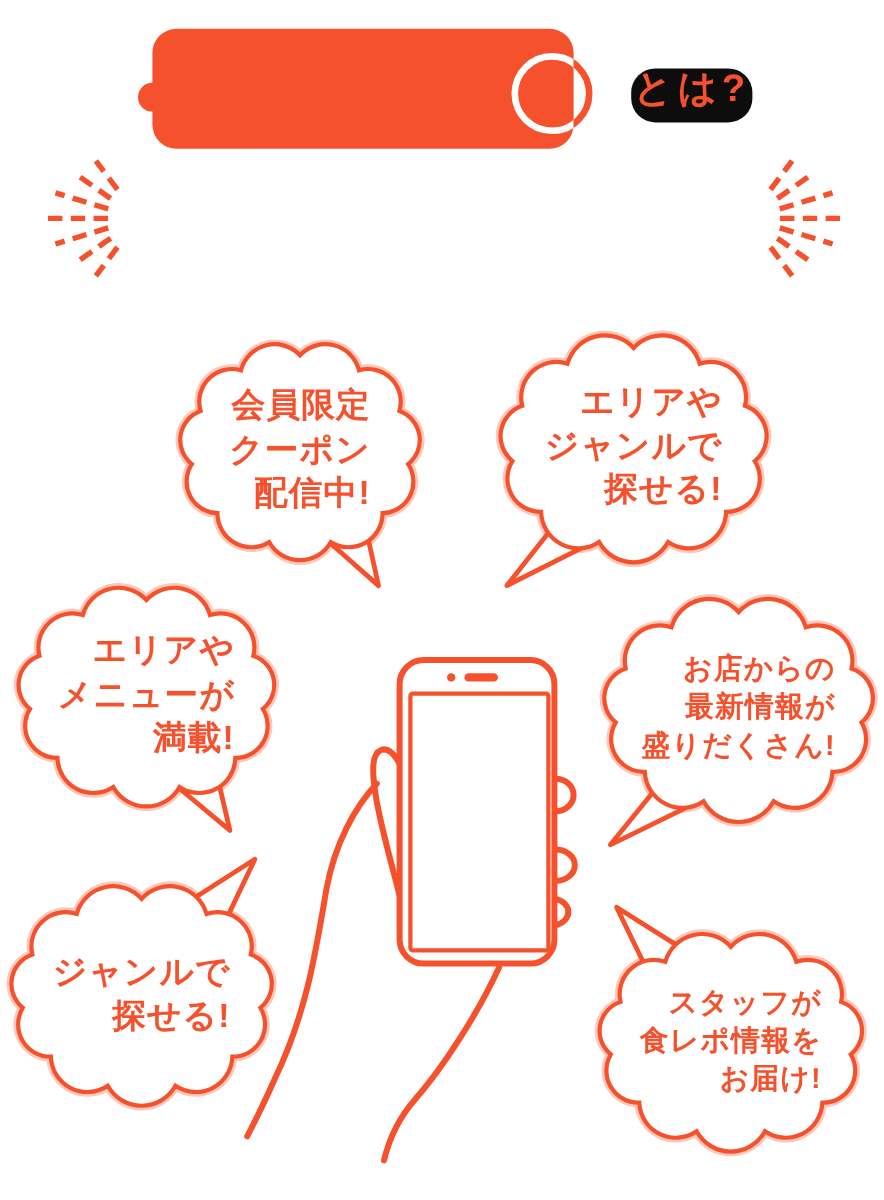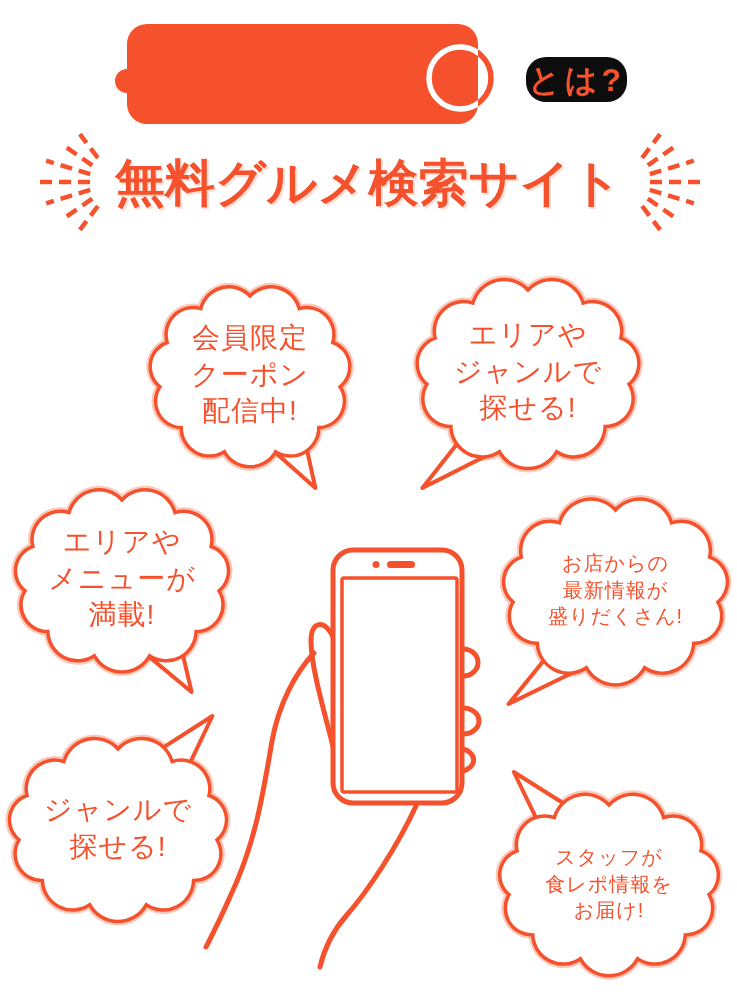--- a/index.html
+++ b/index.html
@@ -5,42 +5,42 @@
   html,body{margin:0;padding:0;background:#fff;}
   .page{
     position:relative;width:737px;height:1000px;background:#fff;overflow:hidden;
     font-family:"Liberation Sans","DejaVu Sans",sans-serif;
     --accent:#F5512C;
   }
   
   .logo-svg{position:absolute;left:110px;top:16px;width:395px;height:115px;overflow:visible;}
   .towa{
     position:absolute;left:526px;top:57px;width:101px;height:45px;background:#0d0d0d;
-    display:flex;align-items:center;justify-content:center;border-radius:20px;
+    display:flex;justify-content:center;border-radius:20px;
   }
   .towa span{color:var(--accent);font-size:32px;font-weight:bold;letter-spacing:4px;line-height:1;}
   
   .main-title{
     position:absolute;top:156px;left:0;width:737px;text-align:center;margin:0;
     font-size:50px;font-weight:bold;color:var(--accent);letter-spacing:0;
     line-height:1.1;text-shadow:2px 2px 0 rgba(245,110,70,.22);
   }
   .burst{position:absolute;top:132px;width:72px;height:100px;overflow:visible;}
   .burst-left{left:28px;}
   .burst-right{left:640px;}
   
   .bubble{position:absolute;z-index:2;}
   .bubble svg{position:absolute;left:0;top:0;width:100%;height:100%;overflow:visible;}
   .bubble-text{
     position:absolute;left:0;top:0;right:0;bottom:0;z-index:3;
-    display:flex;align-items:center;justify-content:center;text-align:center;
-    white-space:pre-line;font-weight:normal;color:var(--accent);
+    display:flex;align-items:center;justify-content:center;text-align:right;
+    white-space:pre-line;font-weight:bold;color:var(--accent);
     font-size:28px;line-height:1.32;letter-spacing:1px;
   }
-  .bubble.small .bubble-text{font-size:20px;}
+  .bubble.small .bubble-text{font-size:24px;}
   
   .bubble[data-tail="tr"] .bubble-text,.bubble[data-tail="tl"] .bubble-text{padding-top:14px;}
   .bubble[data-tail="br"] .bubble-text,.bubble[data-tail="bl"] .bubble-text{padding-bottom:14px;}
   
   .hand{position:absolute;left:175px;top:525px;width:340px;height:475px;z-index:1;overflow:visible;}
   .hand path,.hand rect.lineonly{fill:none;stroke:var(--accent);stroke-width:5;stroke-linecap:round;stroke-linejoin:round;}
   .hand .phone-body{fill:#fff;stroke:var(--accent);stroke-width:5;}
   .hand .phone-screen{fill:#fff;stroke:var(--accent);stroke-width:3.5;}
   .hand .speaker{fill:var(--accent);stroke:none;}
 </style>
@@ -70,21 +70,20 @@
 
   <svg class="burst burst-left" aria-hidden="true" viewBox="0 0 72 100">
       <line x1="69.9" y1="74.0" x2="51.9" y2="97.9" stroke="#F5512C" stroke-width="4.5" stroke-dasharray="12 7"></line>
       <line x1="64.2" y1="66.6" x2="33.1" y2="88.4" stroke="#F5512C" stroke-width="4.5" stroke-dasharray="12 7"></line>
       <line x1="62.2" y1="57.9" x2="18.2" y2="71.3" stroke="#F5512C" stroke-width="4.5" stroke-dasharray="12 7"></line>
       <line x1="62.0" y1="50.0" x2="11.0" y2="50.0" stroke="#F5512C" stroke-width="4.5" stroke-dasharray="12 7"></line>
       <line x1="62.2" y1="42.1" x2="18.2" y2="28.7" stroke="#F5512C" stroke-width="4.5" stroke-dasharray="12 7"></line>
       <line x1="64.2" y1="33.4" x2="33.1" y2="11.6" stroke="#F5512C" stroke-width="4.5" stroke-dasharray="12 7"></line>
       <line x1="69.9" y1="26.0" x2="51.9" y2="2.1" stroke="#F5512C" stroke-width="4.5" stroke-dasharray="12 7"></line>
     </svg>
-  <h1 class="main-title">無料グルメ検索サイト</h1>
   <svg class="burst burst-right" aria-hidden="true" viewBox="0 0 72 100">
       <line x1="2.1" y1="74.0" x2="20.1" y2="97.9" stroke="#F5512C" stroke-width="4.5" stroke-dasharray="12 7"></line>
       <line x1="7.8" y1="66.6" x2="38.9" y2="88.4" stroke="#F5512C" stroke-width="4.5" stroke-dasharray="12 7"></line>
       <line x1="9.8" y1="57.9" x2="53.8" y2="71.3" stroke="#F5512C" stroke-width="4.5" stroke-dasharray="12 7"></line>
       <line x1="10.0" y1="50.0" x2="61.0" y2="50.0" stroke="#F5512C" stroke-width="4.5" stroke-dasharray="12 7"></line>
       <line x1="9.8" y1="42.1" x2="53.8" y2="28.7" stroke="#F5512C" stroke-width="4.5" stroke-dasharray="12 7"></line>
       <line x1="7.8" y1="33.4" x2="38.9" y2="11.6" stroke="#F5512C" stroke-width="4.5" stroke-dasharray="12 7"></line>
       <line x1="2.1" y1="26.0" x2="20.1" y2="2.1" stroke="#F5512C" stroke-width="4.5" stroke-dasharray="12 7"></line>
     </svg>
 
@@ -150,21 +149,21 @@
   <div class="bubble" data-tail="tr" style="left:0px;top:716px;width:236px;height:212px;">
     <svg aria-hidden="true" viewBox="0 0 236 212">
         <path d="M 118.0 33.0 A 31.7 31.7 0 0 1 172.1 45.6 A 28.6 28.6 0 0 1 209.0 79.5 A 25.7 25.7 0 0 1 217.0 123.8 A 26.9 26.9 0 0 1 193.6 164.6 A 30.4 30.4 0 0 1 146.2 188.8 A 32.2 32.2 0 0 1 89.8 188.8 A 30.4 30.4 0 0 1 42.4 164.6 A 26.9 26.9 0 0 1 19.0 123.8 A 25.7 25.7 0 0 1 27.0 79.5 A 28.6 28.6 0 0 1 63.9 45.6 A 31.7 31.7 0 0 1 118.0 33.0 Z" fill="#fff" stroke="rgba(245,110,70,.38)" stroke-width="8"></path>
         <path d="M 146.3,42.4 L 212.4,0.0 L 184.1,59.4" fill="#fff" stroke="#F5512C" stroke-width="4" stroke-linejoin="round" stroke-linecap="round"></path>
         <path d="M 118.0 33.0 A 31.7 31.7 0 0 1 172.1 45.6 A 28.6 28.6 0 0 1 209.0 79.5 A 25.7 25.7 0 0 1 217.0 123.8 A 26.9 26.9 0 0 1 193.6 164.6 A 30.4 30.4 0 0 1 146.2 188.8 A 32.2 32.2 0 0 1 89.8 188.8 A 30.4 30.4 0 0 1 42.4 164.6 A 26.9 26.9 0 0 1 19.0 123.8 A 25.7 25.7 0 0 1 27.0 79.5 A 28.6 28.6 0 0 1 63.9 45.6 A 31.7 31.7 0 0 1 118.0 33.0 Z" fill="#fff" stroke="#F5512C" stroke-width="3.5"></path>
       </svg>
     <div class="bubble-text">ジャンルで
 探せる!</div>
   </div>
 
-  <div class="bubble small" data-tail="tl" style="left:490px;top:772px;width:238px;height:210px;">
+  <div class="bubble small" data-tail="tl" style="left:490px;top:756px;width:238px;height:210px;">
     <svg aria-hidden="true" viewBox="0 0 238 210">
         <path d="M 119.0 33.0 A 32.0 32.0 0 0 1 173.6 45.5 A 28.6 28.6 0 0 1 210.9 78.9 A 25.4 25.4 0 0 1 219.0 122.7 A 26.7 26.7 0 0 1 195.3 162.9 A 30.6 30.6 0 0 1 147.5 186.8 A 32.5 32.5 0 0 1 90.5 186.8 A 30.6 30.6 0 0 1 42.7 162.9 A 26.7 26.7 0 0 1 19.0 122.7 A 25.4 25.4 0 0 1 27.1 78.9 A 28.6 28.6 0 0 1 64.4 45.5 A 32.0 32.0 0 0 1 119.0 33.0 Z" fill="#fff" stroke="rgba(245,110,70,.38)" stroke-width="8"></path>
         <path d="M 90.4,42.0 L 23.8,0.0 L 52.4,58.8" fill="#fff" stroke="#F5512C" stroke-width="4" stroke-linejoin="round" stroke-linecap="round"></path>
         <path d="M 119.0 33.0 A 32.0 32.0 0 0 1 173.6 45.5 A 28.6 28.6 0 0 1 210.9 78.9 A 25.4 25.4 0 0 1 219.0 122.7 A 26.7 26.7 0 0 1 195.3 162.9 A 30.6 30.6 0 0 1 147.5 186.8 A 32.5 32.5 0 0 1 90.5 186.8 A 30.6 30.6 0 0 1 42.7 162.9 A 26.7 26.7 0 0 1 19.0 122.7 A 25.4 25.4 0 0 1 27.1 78.9 A 28.6 28.6 0 0 1 64.4 45.5 A 32.0 32.0 0 0 1 119.0 33.0 Z" fill="#fff" stroke="#F5512C" stroke-width="3.5"></path>
       </svg>
     <div class="bubble-text">スタッフが
 食レポ情報を
 お届け!</div>
   </div>
 

